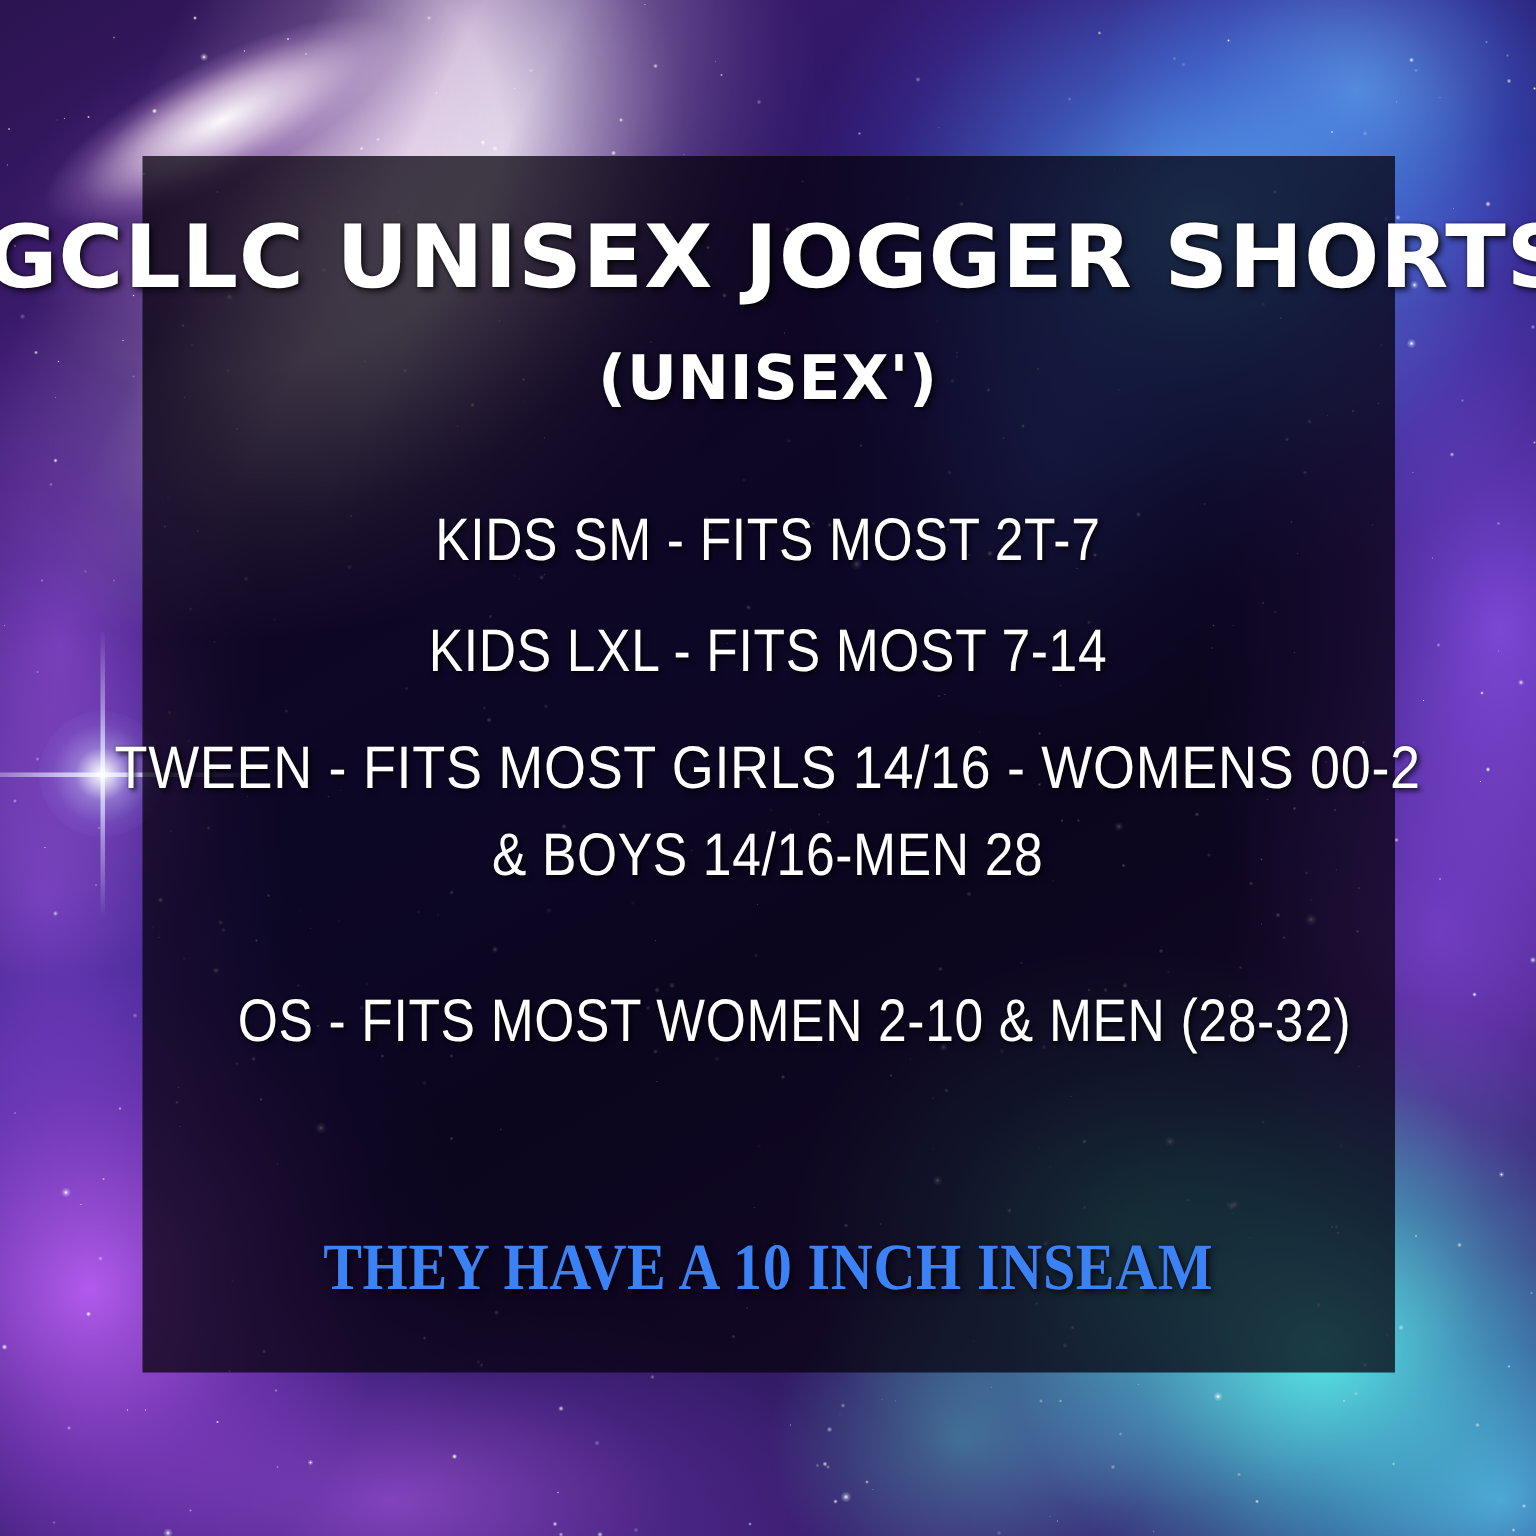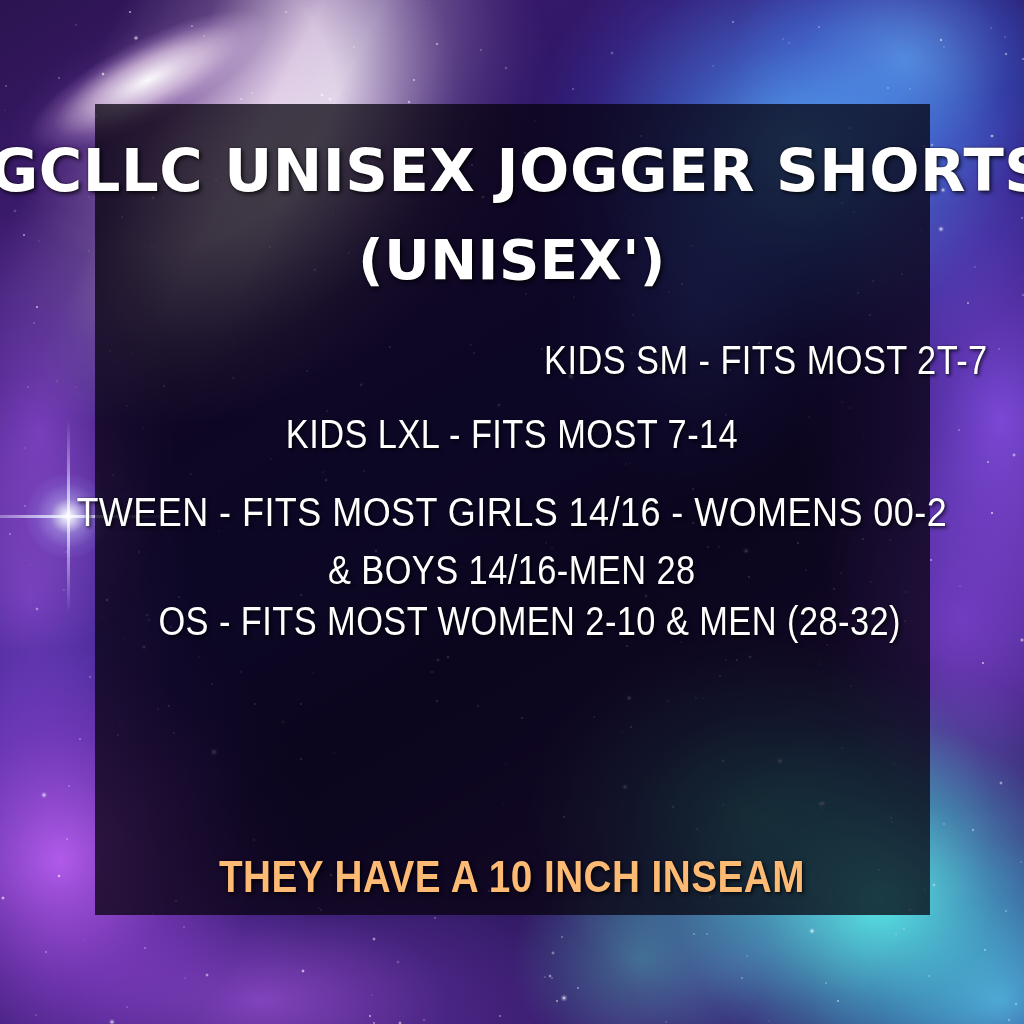--- a/index.html
+++ b/index.html
@@ -248,21 +248,21 @@
     position: absolute;
     left: 0; right: 0;
     top: 142px;
     font-size: 58px;
     transform: scaleX(1.02);
   }
   #title-sub {
     position: absolute;
     left: 0; right: 0;
     top: 232px;
-    font-size: 56px;
+    font-size: 41px;
   }
 
   .size-line {
     position: absolute;
     left: 0; right: 0;
     font-family: "Liberation Sans", sans-serif;
     font-weight: 400;
     font-size: 40px;
     letter-spacing: 0.5px;
     color: #ffffff;
@@ -271,40 +271,40 @@
       2px 2px 4px rgba(0,0,0,0.7);
     white-space: nowrap;
     line-height: 1.0;
   }
   .size-line .inner {
     display: inline-block;
     transform: scaleX(0.86);
     transform-origin: center;
   }
 
-  #line-kids-sm   { top: 340px; text-align: right; }
+  #line-kids-sm   { top: 340px; }
   #line-kids-lxl  { top: 414px; }
   #line-tween-a   { top: 492px; }
   #line-tween-b   { top: 550px; text-align: center; }
-  #line-os        { top: 601px; margin-left: 36px; }
+  #line-os        { top: 661px; margin-left: 36px; }
   #line-tc        { top: 702px; }
   #line-tc2       { top: 777px; }
 
   #line-tween-a .inner,
   #line-tc2 .inner { transform: scaleX(0.90); }
 
   #line-inseam {
     position: absolute;
     left: 0; right: 0;
-    top: 855px;
-    font-family: Liberation Sans, sans-serif;
+    top: 823px;
+    font-family: Liberation Serif, serif;
     font-weight: 700;
     font-size: 44px;
     letter-spacing: 0.5px;
-    color: #fdba74;
+    color: #3b82f6;
     text-shadow:
       0 0 2px rgba(0,0,0,0.5),
       2px 2px 5px rgba(0,0,0,0.75);
     white-space: nowrap;
     line-height: 1.0;
   }
   #line-inseam .inner {
     display: inline-block;
     transform: scaleX(0.88);
     transform-origin: center;

